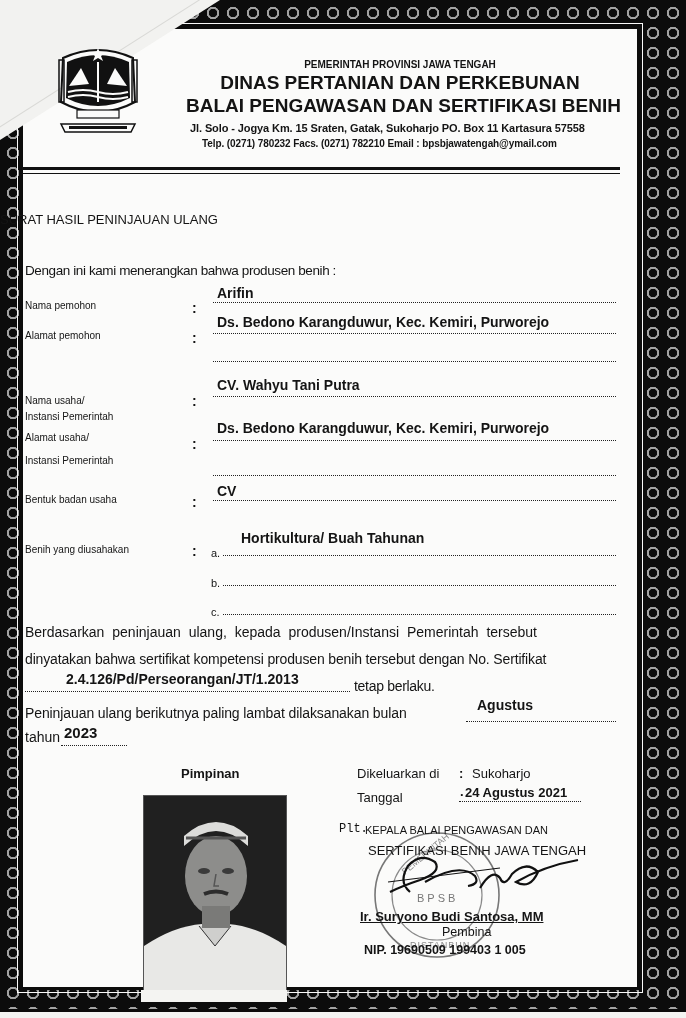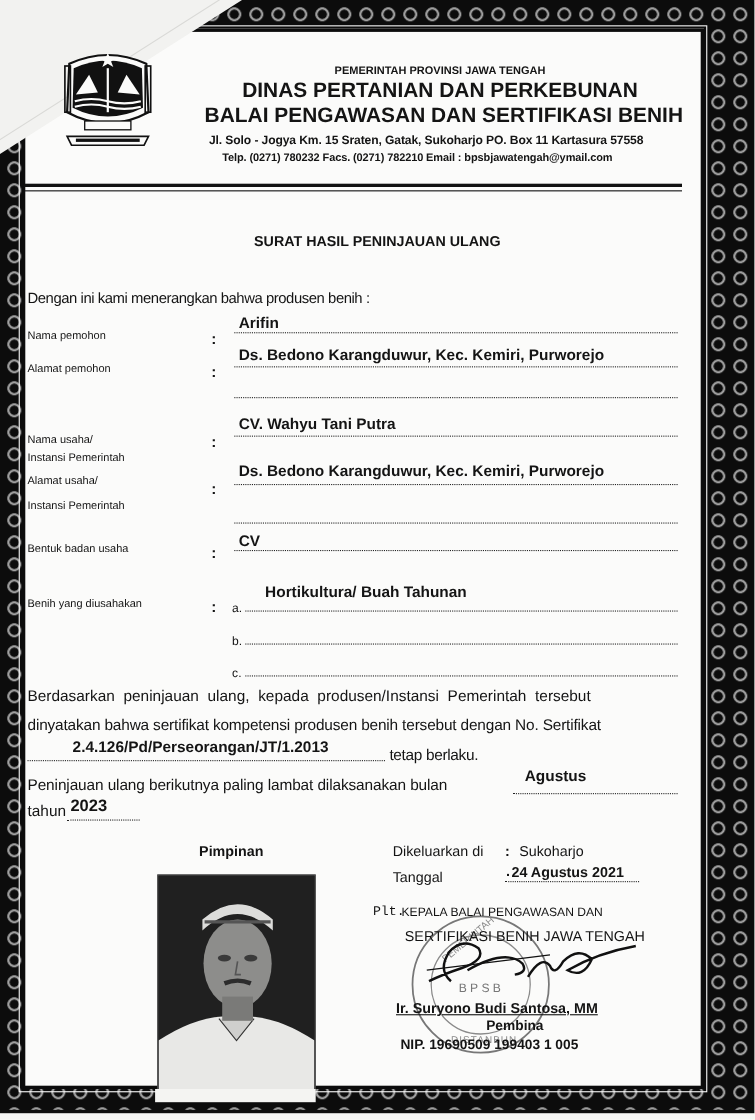--- a/index.html
+++ b/index.html
@@ -48,42 +48,42 @@
   .hdr { text-align: center; font-weight: bold; white-space: nowrap; }
   .hdr1 { left: 200px; top: 59px; width: 400px; font-size: 10px; }
   .hdr2 { left: 200px; top: 72px; width: 400px; font-size: 19px; }
   .hdr3 { left: 186px; top: 95px; width: 420px; font-size: 19px; text-align: left; }
   .addr { left: 190px; top: 122px; font-size: 11px; font-weight: bold; white-space: nowrap; letter-spacing: -0.1px; }
   .addr2 { left: 190px; top: 138px; font-size: 10px; font-weight: bold; white-space: nowrap; letter-spacing: -0.1px; margin-left: 12px; }
 
   .rule-thick { left: 22px; top: 167px; width: 598px; height: 3px; background: #111; }
   .rule-thin { left: 22px; top: 173px; width: 598px; height: 1px; background: #111; }
 
-  .title { left: 0; top: 212px; width: 686px; text-align: center; font-size: 13px; font-weight: bold; }
+  .title { left: 0; top: 212px; width: 686px; text-align: left; font-size: 13px; font-weight: normal; }
   .intro { left: 25px; top: 263px; font-size: 13.5px; letter-spacing: -0.4px; white-space: nowrap; }
 
   .lbl { left: 25px; font-size: 10px; white-space: nowrap; }
   .colon { left: 192px; font-size: 14px; font-weight: bold; }
   .dots { left: 213px; width: 403px; border-bottom: 1.6px dotted #222; height: 0; }
   .val { left: 217px; font-size: 14px; font-weight: bold; white-space: nowrap; }
 
   .sub { left: 211px; font-size: 11px; }
   .subdots { left: 223px; width: 393px; border-bottom: 1.6px dotted #222; height: 0; }
 
   .para { left: 25px; font-size: 14px; white-space: nowrap; }
   .inline-dots { border-bottom: 1.6px dotted #222; height: 0; }
 
   .sig-lbl { font-size: 13px; white-space: nowrap; }
   .photo { left: 143px; top: 795px; width: 142px; height: 195px; background: #1d1d1d; border: 1px solid #555; z-index: 3; overflow: hidden; }
   .photo-bottom-mask { left: 141px; top: 990px; width: 146px; height: 12px; background: #f4f4f2; z-index: 3; }
 
   .stamp { left: 355px; top: 820px; width: 165px; height: 140px; z-index: 1; }
   .sig { left: 380px; top: 852px; width: 200px; height: 50px; z-index: 4; }
   .officer-name { left: 360px; top: 909px; font-size: 13px; font-weight: bold; text-decoration: underline; white-space: nowrap; z-index: 5; }
-  .officer-rank { left: 442px; top: 925px; font-size: 12.5px; font-weight: bold; white-space: nowrap; z-index: 5; }
+  .officer-rank { left: 442px; top: 925px; font-size: 12.5px; font-weight: normal; white-space: nowrap; z-index: 5; }
   .officer-nip { left: 364px; top: 943px; font-size: 12.5px; font-weight: bold; white-space: nowrap; z-index: 5; }
 </style>
 </head>
 <body>
 
 <div class="border-outer">
   <div class="border-pattern"></div>
 </div>
 <div class="paper"></div>
 <div class="fold"></div>

